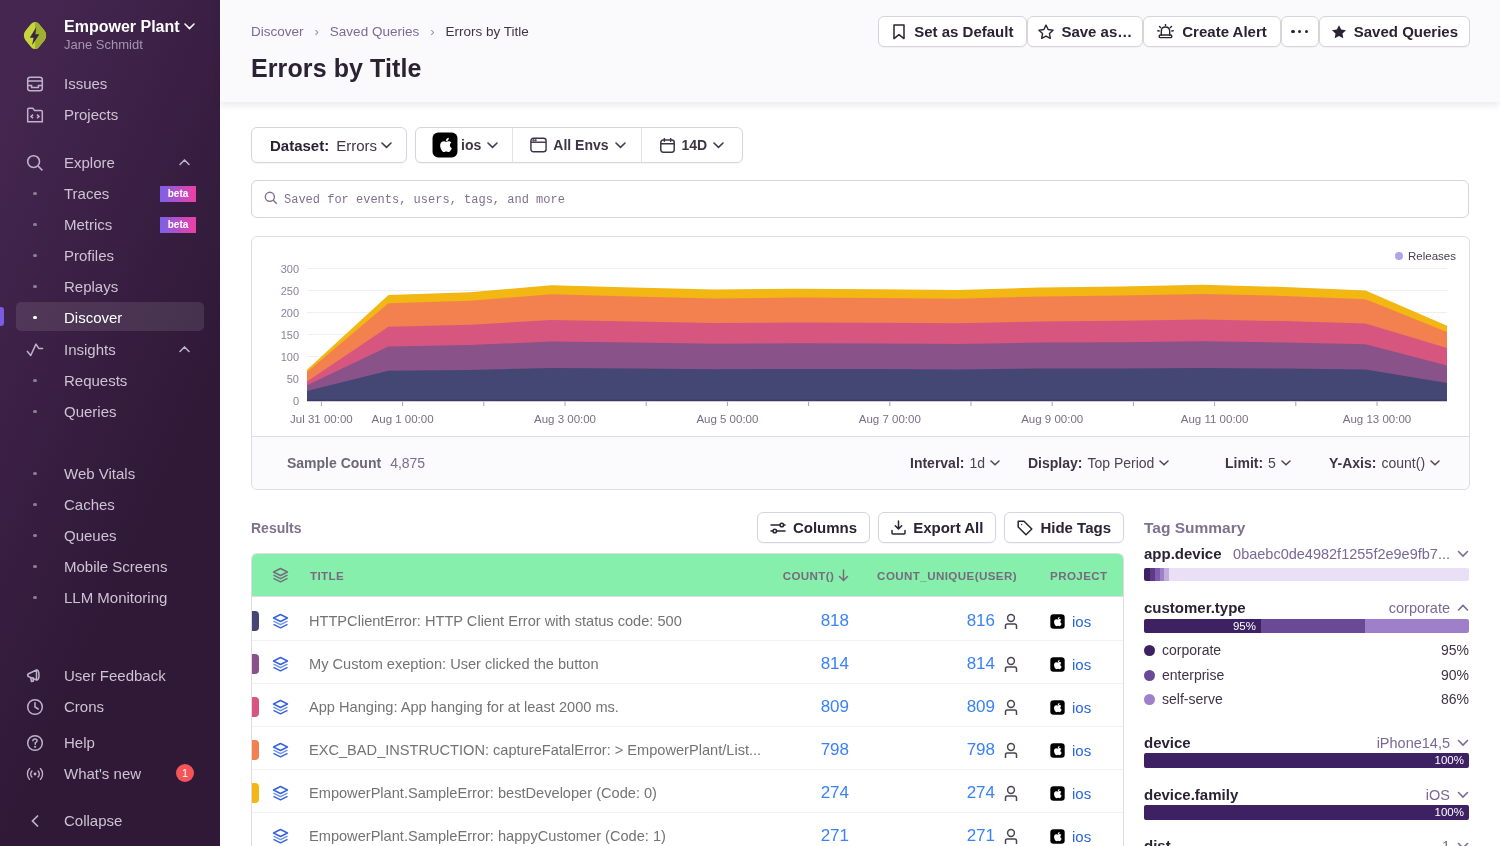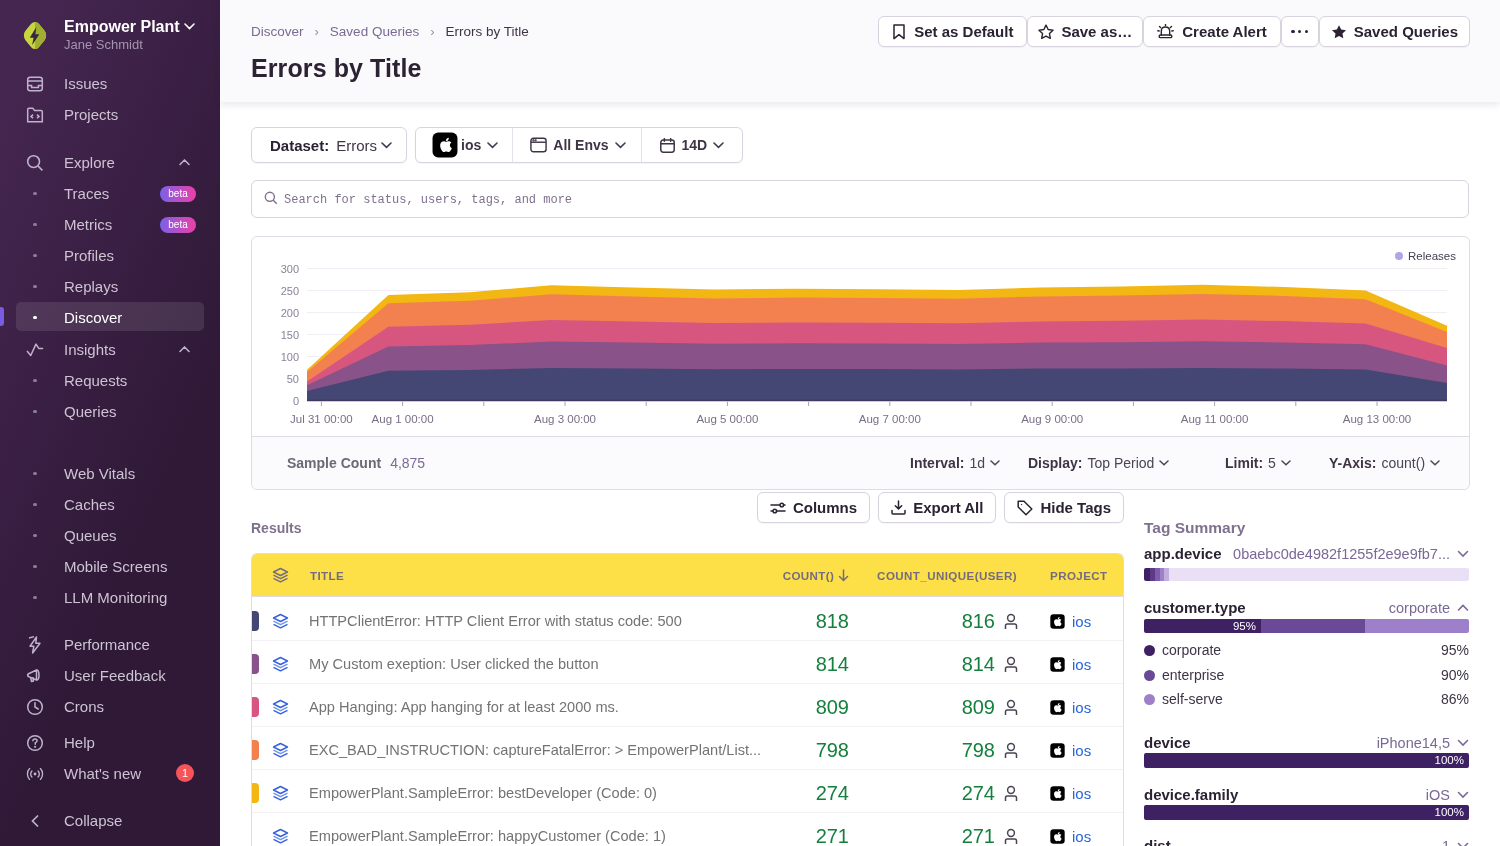--- a/index.html
+++ b/index.html
@@ -6,22 +6,22 @@
 html,body { width:1500px; height:846px; overflow:hidden; font-family:"Liberation Sans",sans-serif; background:#fff; }
 .abs { position:absolute; }
 
 #sidebar { position:absolute; left:0; top:0; width:220px; height:846px;
   background:linear-gradient(294.17deg,#2f1937 35.57%,#452650 92.42%); color:#cfc6d8; }
 .nav-item { position:absolute; left:0; width:220px; height:31px; display:flex; align-items:center; font-size:15px; color:#cdc3d3; }
 .nav-item .ico { position:absolute; left:26px; width:18px; height:18px; display:flex; align-items:center; justify-content:center; }
 .nav-item .lbl { position:absolute; left:64px; white-space:nowrap; }
 .nav-item .dot { position:absolute; left:33px; width:3.5px; height:3.5px; border-radius:50%; background:#8a7f96; }
 .nav-item .chev { position:absolute; left:179px; }
-.beta { position:absolute; left:160px; top:50%; margin-top:-8px; width:36px; height:16px; border-radius:8px;
-  background:linear-gradient(90deg,#7b61e8,#ee3fa5); color:#fff; font-size:10px; font-weight:normal; text-align:center; line-height:16px; }
+.beta { position:absolute; left:160px; top:50%; margin-top:-8px; width:36px; height:16px; border-radius:0;
+  background:linear-gradient(90deg,#7b61e8,#ee3fa5); color:#fff; font-size:10px; font-weight:bold; text-align:center; line-height:16px; }
 .active-bg { position:absolute; left:16px; top:302px; width:188px; height:29px; border-radius:5px; background:rgba(255,255,255,0.10); }
 .active-bar { position:absolute; left:0; top:307px; width:4px; height:19px; border-radius:0 3px 3px 0; background:#7a5ce0; }
 
 #hdr { position:absolute; left:220px; top:0; width:1280px; height:102px; background:#faf9fb; box-shadow:0 3px 7px rgba(47,25,55,0.10); }
 #crumbs { position:absolute; left:31px; top:24px; font-size:13.5px; color:#7a6a96; }
 #crumbs .sep { color:#9b8fae; margin:0 11px; font-size:13px; }
 #crumbs .cur { color:#3e3446; }
 #title { position:absolute; left:31px; top:54px; font-size:25px; font-weight:bold; color:#2b2233; letter-spacing:0.1px; }
 #hdr-btns { position:absolute; right:30px; top:16px; display:flex; gap:0; }
 .btn { display:inline-flex; align-items:center; gap:8px; height:31px; padding:0 13px; background:#fff;
@@ -37,30 +37,30 @@
 #search { position:absolute; left:251px; top:180px; width:1218px; height:38px; background:#fff; border:1px solid #d8d3de; border-radius:6px; }
 #search .mag { position:absolute; left:12px; top:10px; }
 #search .ph { position:absolute; left:32px; top:12px; font-family:"Liberation Mono",monospace; font-size:12px; color:#80708f; }
 
 #chartpanel { position:absolute; left:251px; top:236px; width:1219px; height:254px; background:#fff; border:1px solid #e0dce5; border-radius:6px; }
 #chartfoot { position:absolute; left:0; right:0; bottom:0; height:53px; border-top:1px solid #e0dce5; background:#fbfafc; border-radius:0 0 6px 6px; }
 .cf-label { font-weight:bold; color:#3e3446; }
 .cf-item { display:inline-flex; align-items:center; gap:5px; font-size:14px; color:#4c4355; }
 
 #results-label { position:absolute; left:251px; top:520px; font-size:14px; font-weight:bold; color:#80708f; }
-#results-btns { position:absolute; right:376px; top:492px; display:flex; gap:8px;padding-left:41px; }
+#results-btns { position:absolute; right:376px; top:512px; display:flex; gap:8px;padding-left:41px; }
 #results-btns .btn { padding:0 12px; gap:7px; }
 
 #tbl { position:absolute; left:251px; top:553px; width:873px; height:293px; border:1px solid #e0dce5; border-radius:6px 6px 0 0; border-bottom:none; background:#fff; overflow:hidden; }
-.th { position:absolute; left:0; right:0; top:0; height:43px; background:#fde047; border-bottom:1px solid #e0dce5;text-decoration:underline; }
+.th { position:absolute; left:0; right:0; top:0; height:43px; background:#86efac; border-bottom:1px solid #e0dce5;text-decoration:underline; }
 .thc { position:absolute; top:0; height:43px; display:flex; align-items:center; font-size:11.6px; font-weight:bold; color:#756c7e; letter-spacing:0.4px; }
 .row { position:absolute; left:0; right:0; height:43px; border-bottom:1px solid #f3f1f5; }
 .strip { position:absolute; left:0; top:13px; width:7px; height:20px; border-radius:0 4px 4px 0; }
 .rtitle { position:absolute; left:57px; top:2px; height:42px; display:flex; align-items:center; font-size:14.6px; color:#737373; white-space:nowrap; }
-.rnum { position:absolute; top:2px; height:42px; display:flex; align-items:center; justify-content:flex-end; font-size:20px; color:#15803d;text-align:center; }
+.rnum { position:absolute; top:2px; height:42px; display:flex; align-items:center; justify-content:flex-end; font-size:17px; color:#3b82f6;text-align:center; }
 .rowico { position:absolute; left:20px; top:15px; }
 .persico { position:absolute; top:15px; }
 .proj { position:absolute; left:798px; top:2px; height:42px; display:flex; align-items:center; gap:7px; font-size:15px; color:#2765d9; }
 
 #tags { position:absolute; left:1144px; top:513px; width:325px; }
 .tag-head { display:flex; justify-content:space-between; align-items:center; }
 .tag-name { font-size:15px; font-weight:bold; color:#2b2233; }
 .tag-val { font-size:14.5px; color:#7a6896; display:inline-flex; align-items:center; gap:7px; }
 .tag-bar { width:325px; border-radius:2px; overflow:hidden; display:flex; }
 .leg-row { display:flex; align-items:center; font-size:14px; color:#3e3446; }
@@ -182,29 +182,20 @@
     </div>
   <div class="nav-item" style="top:551px">
       <span class="dot"></span>
       <span class="lbl">Mobile Screens</span>
     </div>
   <div class="nav-item" style="top:582px">
       <span class="dot"></span>
       <span class="lbl">LLM Monitoring</span>
     </div>
 
-  <div class="nav-item" style="top:629px">
-      <span class="ico">
-        <svg width="16" height="18" viewBox="0 0 16 18" fill="none" stroke="#bfb3cc" stroke-width="1.5" stroke-linejoin="round">
-          <path d="M9.5,1 L3,10.2 L6.8,10.2 L5.6,17 L13,7.3 L8.8,7.3 Z"></path>
-          <path d="M2,2 L7,0.6" stroke-width="1.3"></path>
-        </svg>
-      </span>
-      <span class="lbl">Performance</span>
-    </div>
   <div class="nav-item" style="top:660px">
       <span class="ico">
         <svg width="18" height="18" viewBox="0 0 18 18" fill="none" stroke="#bfb3cc" stroke-width="1.5" stroke-linejoin="round">
           <path d="M2,7 L10.5,3 V13 L2,9.4 Z M2,7 Q1.2,8.2 2,9.4"></path>
           <path d="M10.5,3 Q13,3 13,8 Q13,13 10.5,13"></path>
           <path d="M4.5,9.8 L5.5,14.5 L7.5,14 L6.8,10.2"></path>
         </svg>
       </span>
       <span class="lbl">User Feedback</span>
     </div>
@@ -318,21 +309,21 @@
           <path d="M1,1 L5.5,5.3 L10,1" fill="none" stroke="#43394f" stroke-width="1.6" stroke-linecap="round"></path>
         </svg>
       </span>
   </span>
 </div>
 <div id="search">
   <svg class="mag" width="14" height="14" viewBox="0 0 16 16" fill="none" stroke="#80708f" stroke-width="1.6">
       <circle cx="6.7" cy="6.7" r="5.2"></circle>
       <path d="M10.6,10.6 L14.6,14.6"></path>
     </svg>
-  <span class="ph">Search for status, users, tags, and more</span>
+  <span class="ph">Saved for events, users, tags, and more</span>
 </div>
 <div id="chartpanel">
 <svg class="abs" style="left:0;top:0" width="1217" height="200" viewBox="0 0 1217 200" font-family="Liberation Sans,sans-serif">
 <line x1="55" y1="141.5" x2="1195" y2="141.5" stroke="#f0edf4" stroke-width="1"></line>
 <line x1="55" y1="119.5" x2="1195" y2="119.5" stroke="#f0edf4" stroke-width="1"></line>
 <line x1="55" y1="97.5" x2="1195" y2="97.5" stroke="#f0edf4" stroke-width="1"></line>
 <line x1="55" y1="75.5" x2="1195" y2="75.5" stroke="#f0edf4" stroke-width="1"></line>
 <line x1="55" y1="53.5" x2="1195" y2="53.5" stroke="#f0edf4" stroke-width="1"></line>
 <line x1="55" y1="31.5" x2="1195" y2="31.5" stroke="#f0edf4" stroke-width="1"></line>
 <polygon points="55.0,132.8 136.4,57.9 217.9,55.3 299.3,48.2 380.7,50.4 462.1,52.6 543.6,51.7 625.0,52.2 706.4,53.1 787.9,50.4 869.3,49.5 950.7,47.8 1032.1,50.0 1113.6,53.5 1195.0,88.7 1195.0,163.5 55.0,163.5" fill="#f2b712"></polygon>

